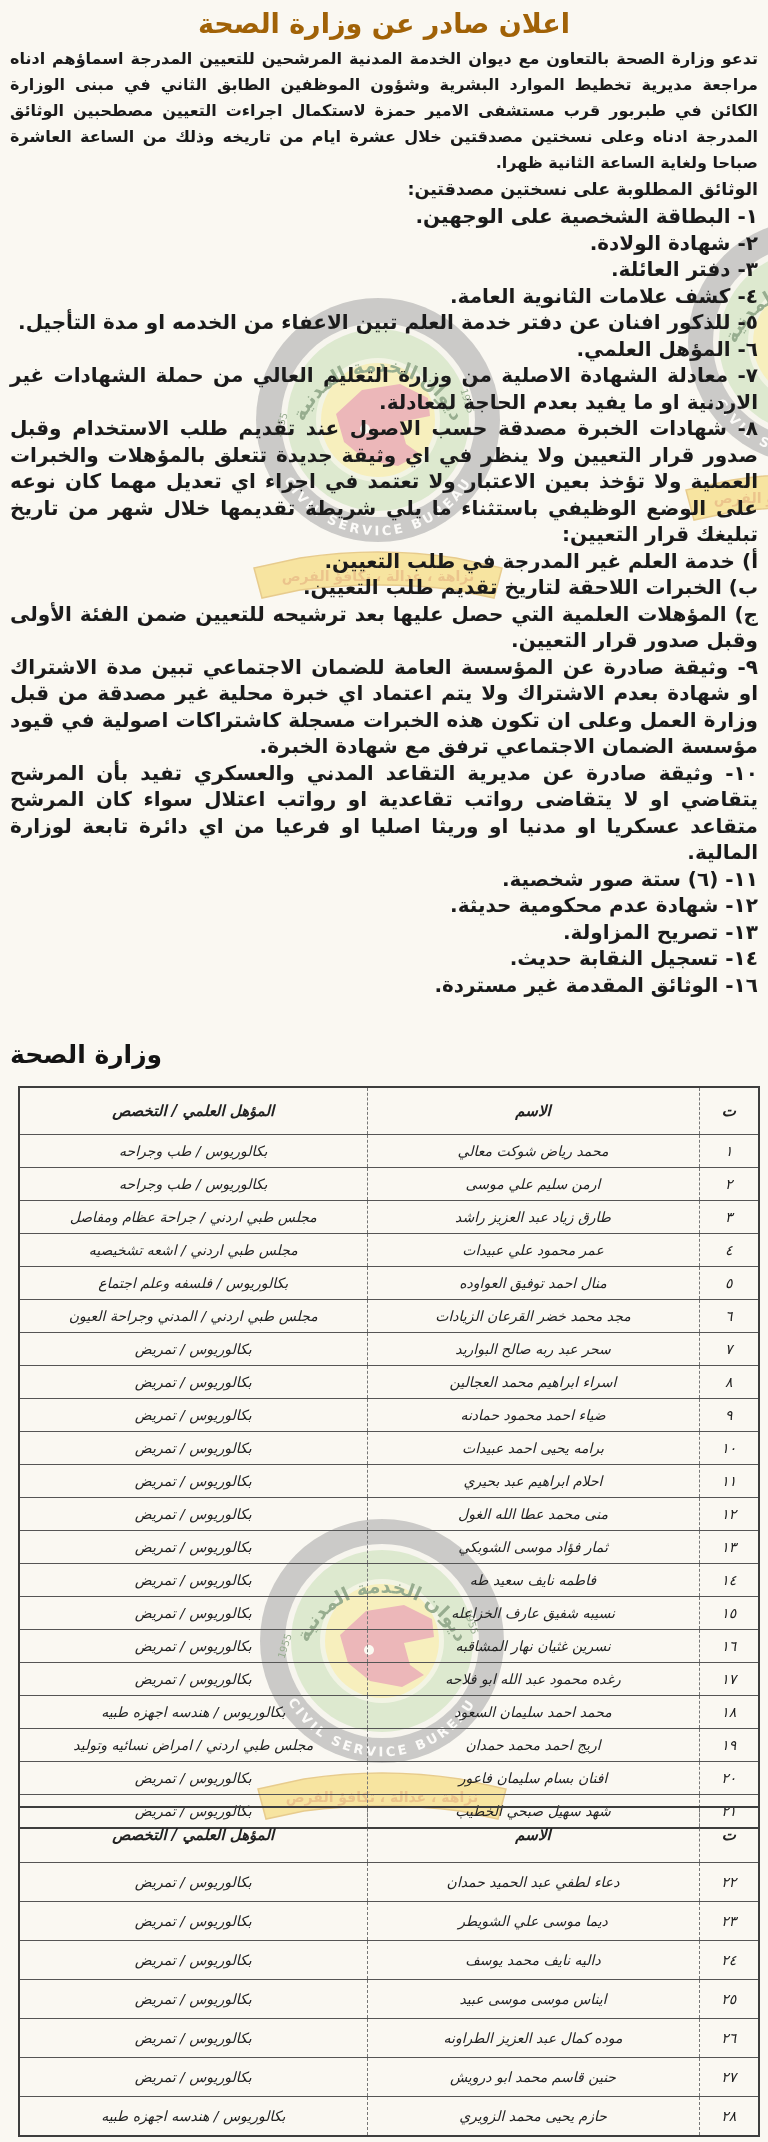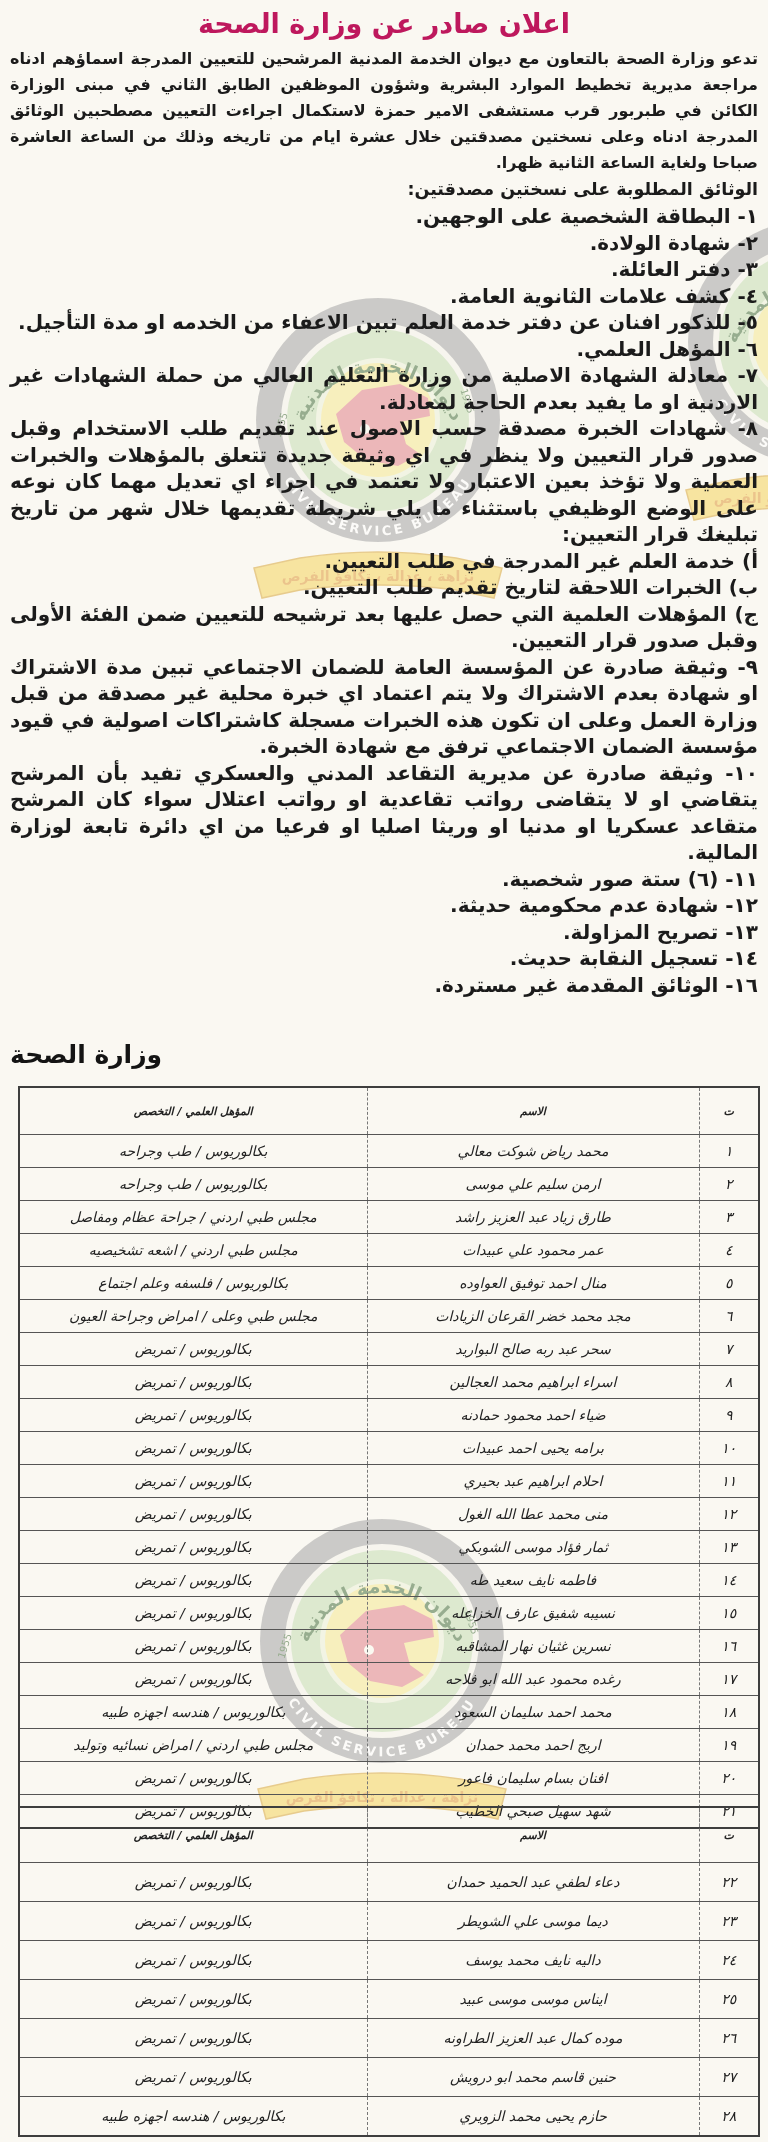--- a/index.html
+++ b/index.html
@@ -10,21 +10,21 @@
     font-family:"DejaVu Sans", sans-serif;
     color:#1b1b1b; direction:rtl;
   }
   .content{position:relative; z-index:1;}
   .stamp{position:absolute; z-index:0; opacity:.55;}
   .stamp-1{left:248px; top:292px;}
   .stamp-2{left:252px; top:1513px;}
   .stamp-3{left:680px; top:214px;}
   .doc-title{
     margin:6px 0 4px; text-align:center;
-    font-size:27px; line-height:36px; font-weight:800; color:#be185d;
+    font-size:27px; line-height:36px; font-weight:800; color:#a16207;
   }
   .intro{
     margin:2px 10px 0 10px; text-align:justify;
     font-size:16px; line-height:26px; font-weight:700;
   }
   .docs-heading{
     margin:0 10px; font-size:17.5px; line-height:27px; font-weight:700;
   }
   #requirements-list{margin:0 10px 0 10px;}
   .req-line{font-size:20px; line-height:26.5px; font-weight:700; text-align:justify;}
@@ -41,21 +41,21 @@
   #table-1{top:1086px;}
   #table-2{top:1806px;}
   table.roster{border:2px solid #3e3e3e;}
   table.roster th, table.roster td{
     border-top:1px solid #555; border-bottom:1px solid #555;
     border-left:1px dashed #777; border-right:1px dashed #777;
     text-align:center; vertical-align:middle;
     overflow:hidden; white-space:nowrap;
   }
   table.roster th{
-    font-size:11px; font-weight:700; font-style:italic; color:#222;margin-left:39px;
+    font-size:15px; font-weight:700; font-style:italic; color:#222;margin-left:39px;
   }
   table.roster td{
     font-size:14px; font-style:italic; font-weight:500; color:#222;
   }
   .col-no{width:60px;}
   .col-name{width:332px;}
   .col-qual{width:348px;}
   #table-1 th{height:44px;}
   #table-1 td{height:30px;}
   #table-2 th{height:52px;}
@@ -202,21 +202,21 @@
           <td class="col-qual">مجلس طبي اردني / اشعه تشخيصيه</td>
         </tr>
         <tr>
           <td class="col-no">٥</td>
           <td class="col-name">منال احمد توفيق العواوده</td>
           <td class="col-qual">بكالوريوس / فلسفه وعلم اجتماع</td>
         </tr>
         <tr>
           <td class="col-no">٦</td>
           <td class="col-name">مجد محمد خضر القرعان الزيادات</td>
-          <td class="col-qual">مجلس طبي وعلى / امراض وجراحة العيون</td>
+          <td class="col-qual">مجلس طبي اردني / المدني وجراحة العيون</td>
         </tr>
         <tr>
           <td class="col-no">٧</td>
           <td class="col-name">سحر عبد ربه صالح البواريد</td>
           <td class="col-qual">بكالوريوس / تمريض</td>
         </tr>
         <tr>
           <td class="col-no">٨</td>
           <td class="col-name">اسراء ابراهيم محمد العجالين</td>
           <td class="col-qual">بكالوريوس / تمريض</td>

